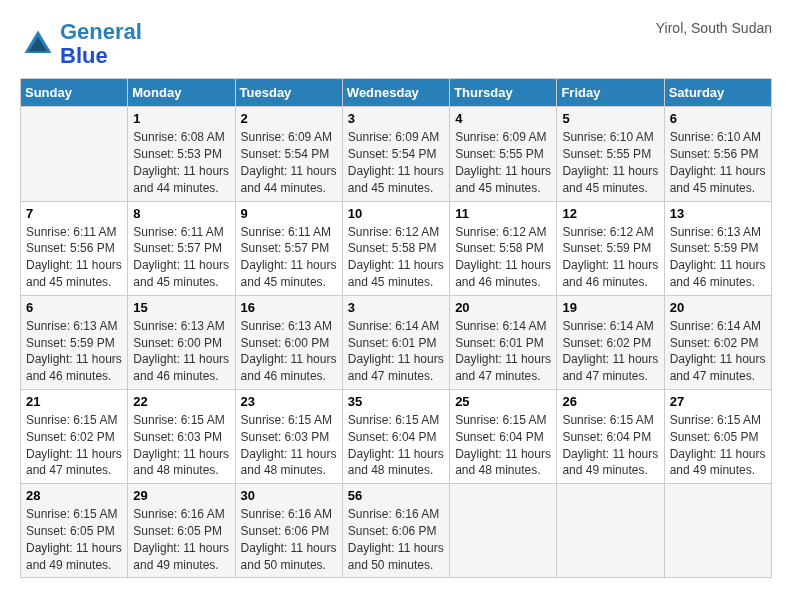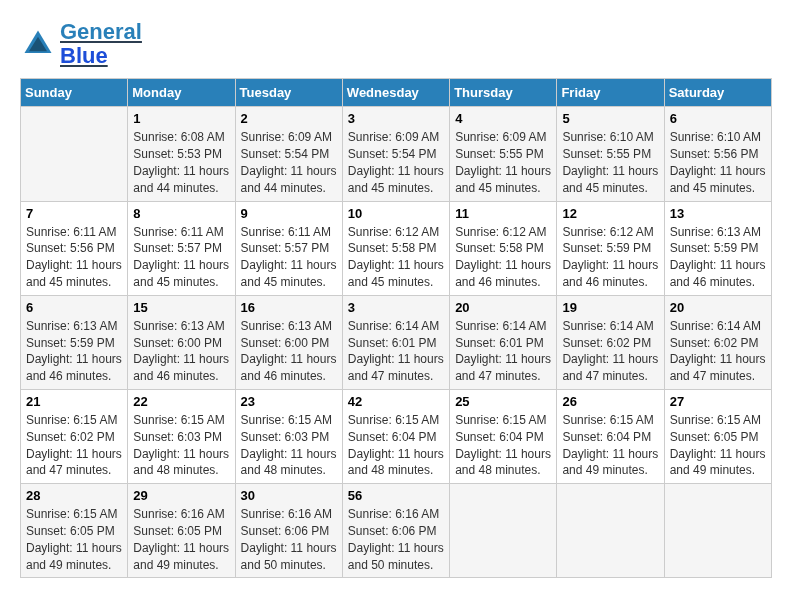--- a/index.html
+++ b/index.html
@@ -18,21 +18,20 @@
     }
     .logo {
       display: flex;
       align-items: center;
     }
     .logo-text {
       font-size: 22px;
       font-weight: bold;
       color: #2c3e50;
       line-height: 1.1;
-      text-decoration: underline;
     }
     .logo-text span {
       color: #2980b9;
     }
     .logo-icon {
       width: 36px;
       height: 36px;
       margin-right: 4px;
     }
     .title-area {
@@ -100,20 +99,21 @@
     <svg class="logo-icon" viewBox="0 0 40 40">
       <polygon points="20,5 35,30 5,30" fill="#2980b9"></polygon>
       <polygon points="20,12 30,28 10,28" fill="#1a5276"></polygon>
     </svg>
     <div class="logo-text">
       <div><span>General</span></div>
       <div><span style="color:#1d4ed8">Blue</span></div>
     </div>
   </div>
   <div class="title-area">
+    <div class="subtitle">Yirol, South Sudan</div>
   </div>
 </div>
 
 <table class="calendar">
   <thead>
     <tr>
     <th>Sunday</th>
         <th>Monday</th>
         <th>Tuesday</th>
         <th>Wednesday</th>
@@ -217,21 +217,21 @@
         </td>
         <td>
           <span class="day-num">22</span>
           <div class="day-info">Sunrise: 6:15 AM<br>Sunset: 6:03 PM<br>Daylight: 11 hours<br>and 48 minutes.</div>
         </td>
         <td>
           <span class="day-num">23</span>
           <div class="day-info">Sunrise: 6:15 AM<br>Sunset: 6:03 PM<br>Daylight: 11 hours<br>and 48 minutes.</div>
         </td>
         <td>
-          <span class="day-num">42</span>
+          <span class="day-num">35</span>
           <div class="day-info">Sunrise: 6:15 AM<br>Sunset: 6:04 PM<br>Daylight: 11 hours<br>and 48 minutes.</div>
         </td>
         <td>
           <span class="day-num">25</span>
           <div class="day-info">Sunrise: 6:15 AM<br>Sunset: 6:04 PM<br>Daylight: 11 hours<br>and 48 minutes.</div>
         </td>
         <td>
           <span class="day-num">26</span>
           <div class="day-info">Sunrise: 6:15 AM<br>Sunset: 6:04 PM<br>Daylight: 11 hours<br>and 49 minutes.</div>
         </td>

